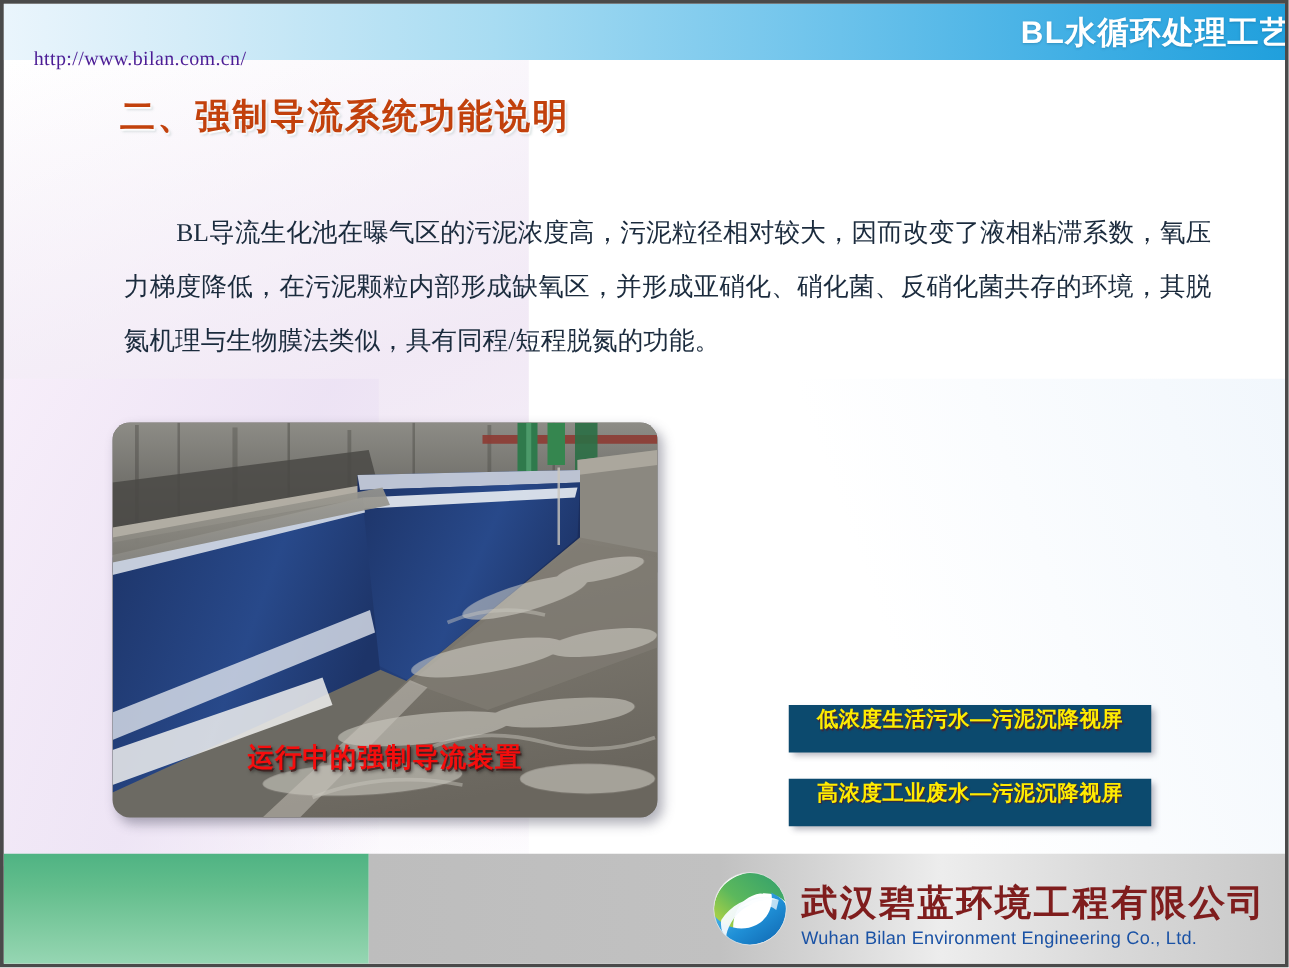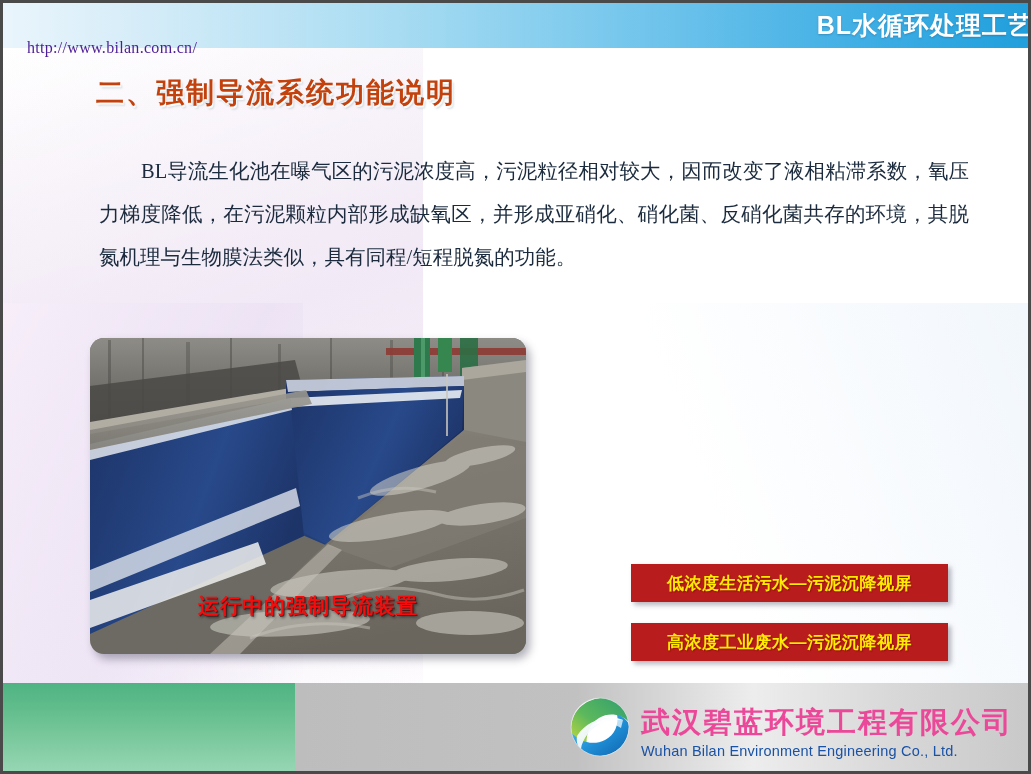--- a/index.html
+++ b/index.html
@@ -78,21 +78,21 @@
     font-weight: bold;
     color: #c2410c;
     letter-spacing: 2px;
     text-shadow: 1px 2px 1px rgba(255,255,255,0.95), 2px 3px 2px rgba(120,150,150,0.30);
     white-space: nowrap;
   }
 
   
   #body-paragraph {
     position: absolute;
-    left: 96px; top: 147px;
+    left: 96px; top: 163px;
     width: 870px;
     font-family: "Liberation Serif", "DejaVu Serif", serif;
     font-size: 20.5px;
     line-height: 43px;
     color: #1b2b3d;
     text-align: justify;
     text-indent: 42px;
   }
 
   
@@ -135,25 +135,25 @@
     color: #1b3a80;
     text-indent: 42px;
     text-align: justify;
     text-shadow: 1px 1px 1px rgba(190,190,200,0.55);
   }
 
   
   .video-button {
     position: absolute;
     left: 628px;
-    width: 317px;
+    width: 290px;
     height: 38px;
-    background: #b91c1c;
+    background: #0c4a6e;
     display: flex;
-    align-items: center;
+    align-items: flex-start;
     justify-content: center;
     box-shadow: 3px 3px 5px rgba(90,90,110,0.45);
     cursor: pointer;
   }
   .video-button span {
     color: #ffec00;
     font-size: 17px;
     font-weight: bold;
     letter-spacing: 0.5px;
     white-space: nowrap;
@@ -192,21 +192,21 @@
   #footer-logo {
     position: absolute;
     left: 566px; top: 693px;
     width: 62px; height: 62px;
   }
   #company-name-cn {
     position: absolute;
     left: 638px; top: 700px;
     font-size: 29px;
     font-weight: bold;
-    color: #ec4899;
+    color: #7f1d1d;
     letter-spacing: 2px;
     white-space: nowrap;
   }
   #company-name-en {
     position: absolute;
     left: 638px; top: 740px;
     font-size: 14.5px;
     font-weight: normal;
     color: #1a52a5;
     letter-spacing: 0.2px;

